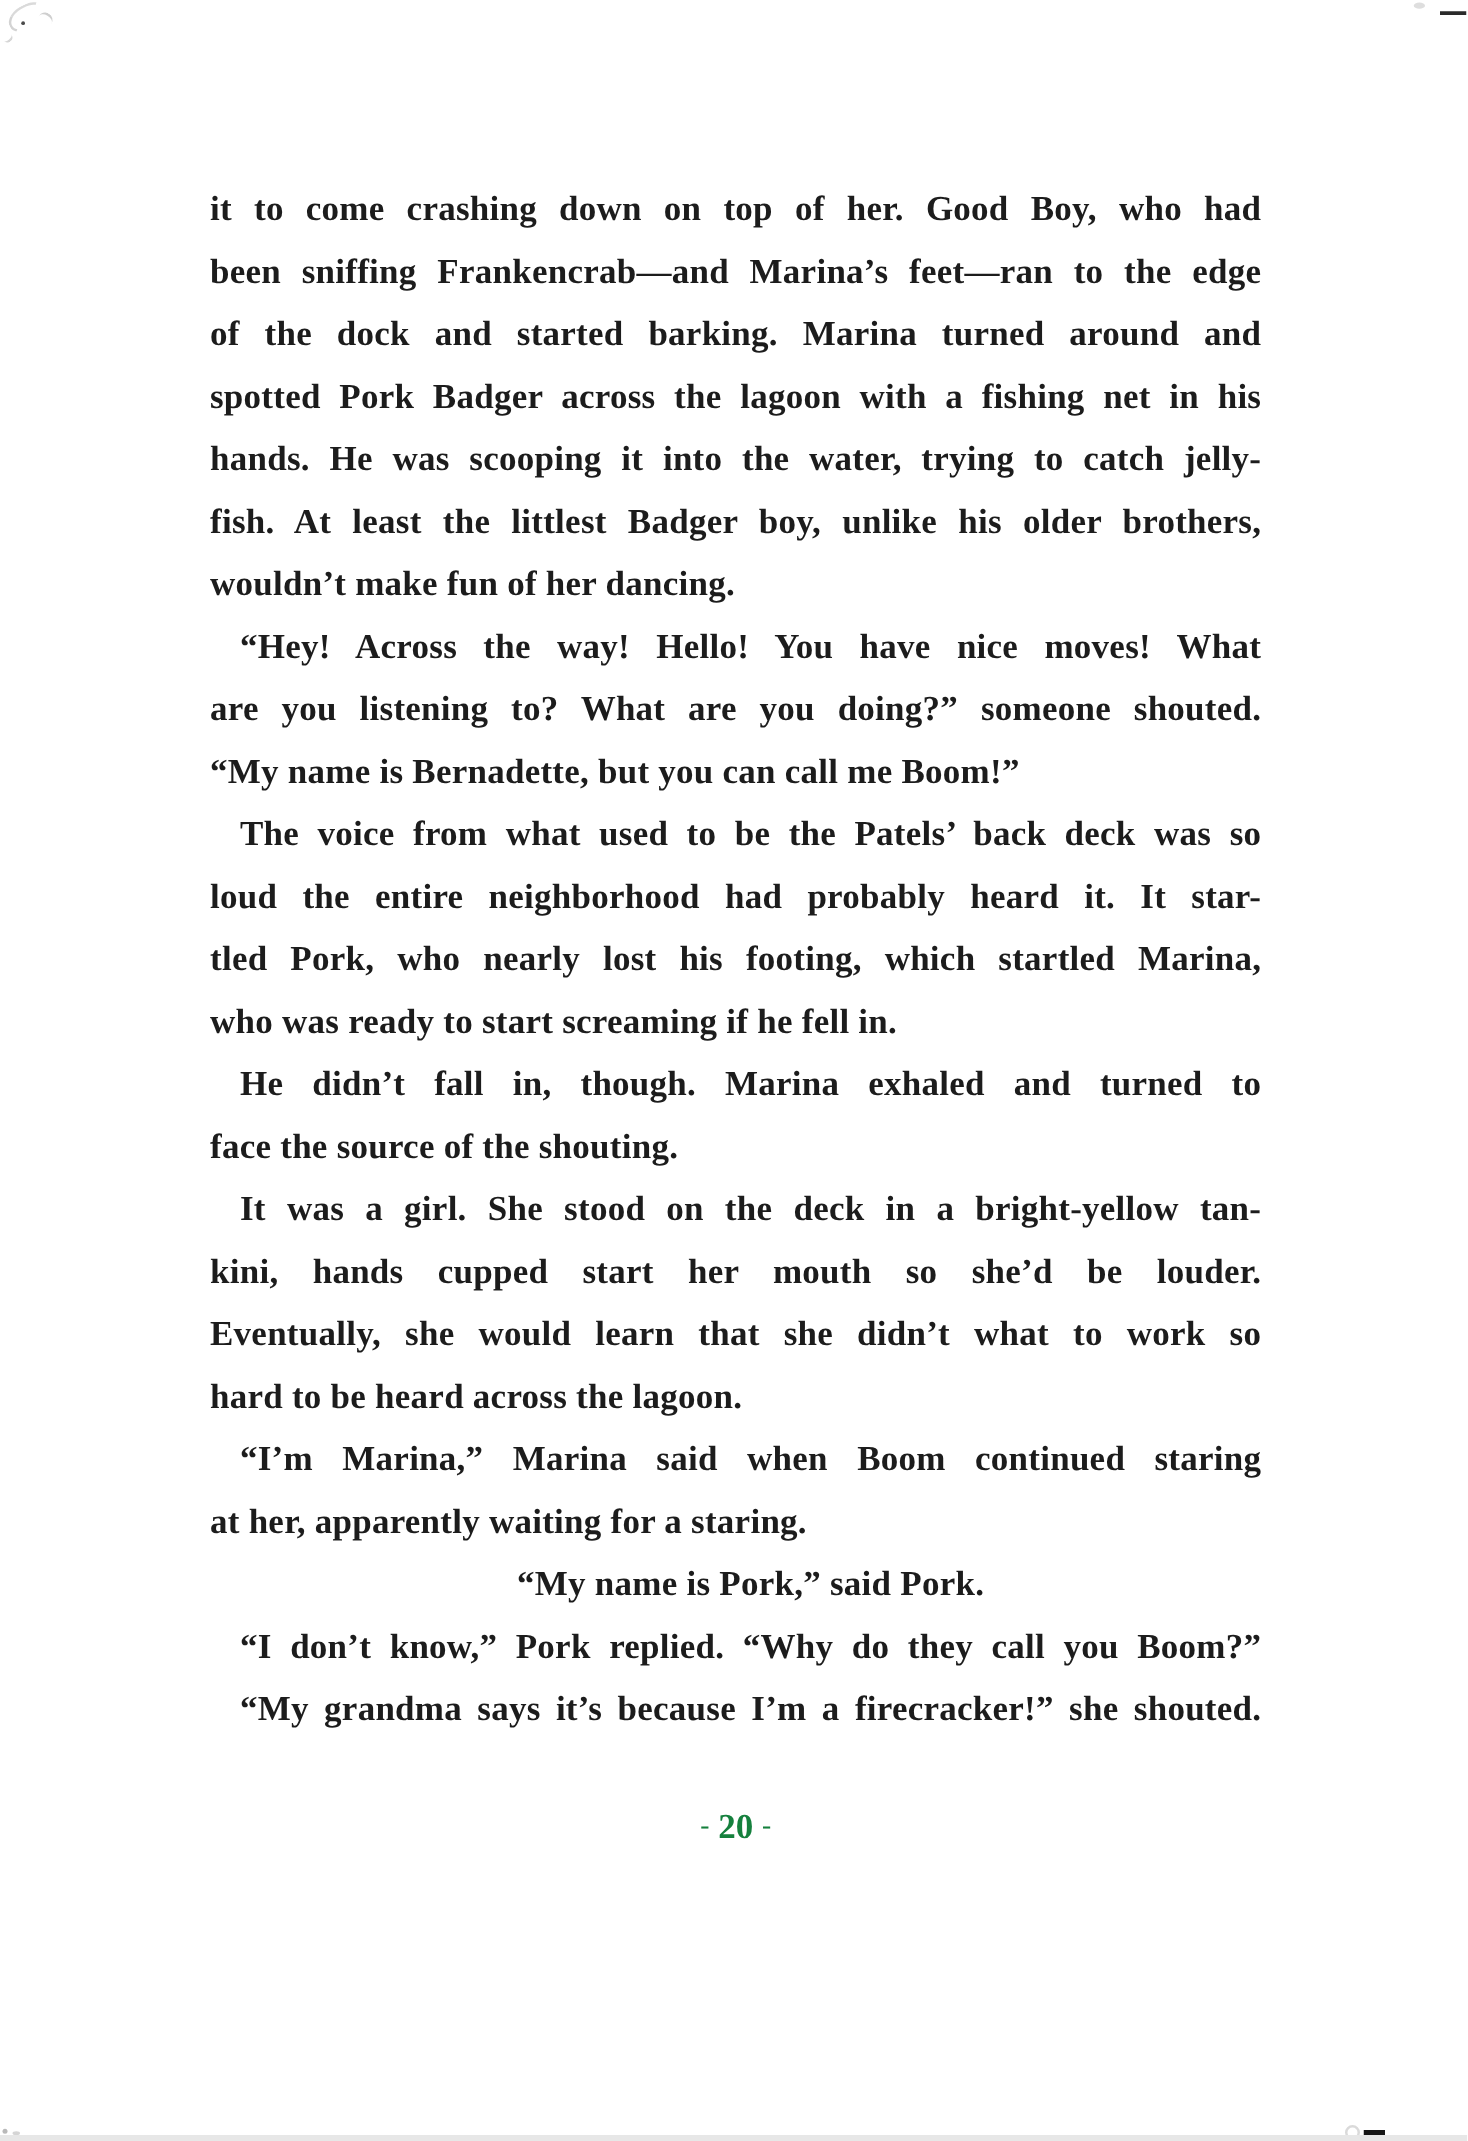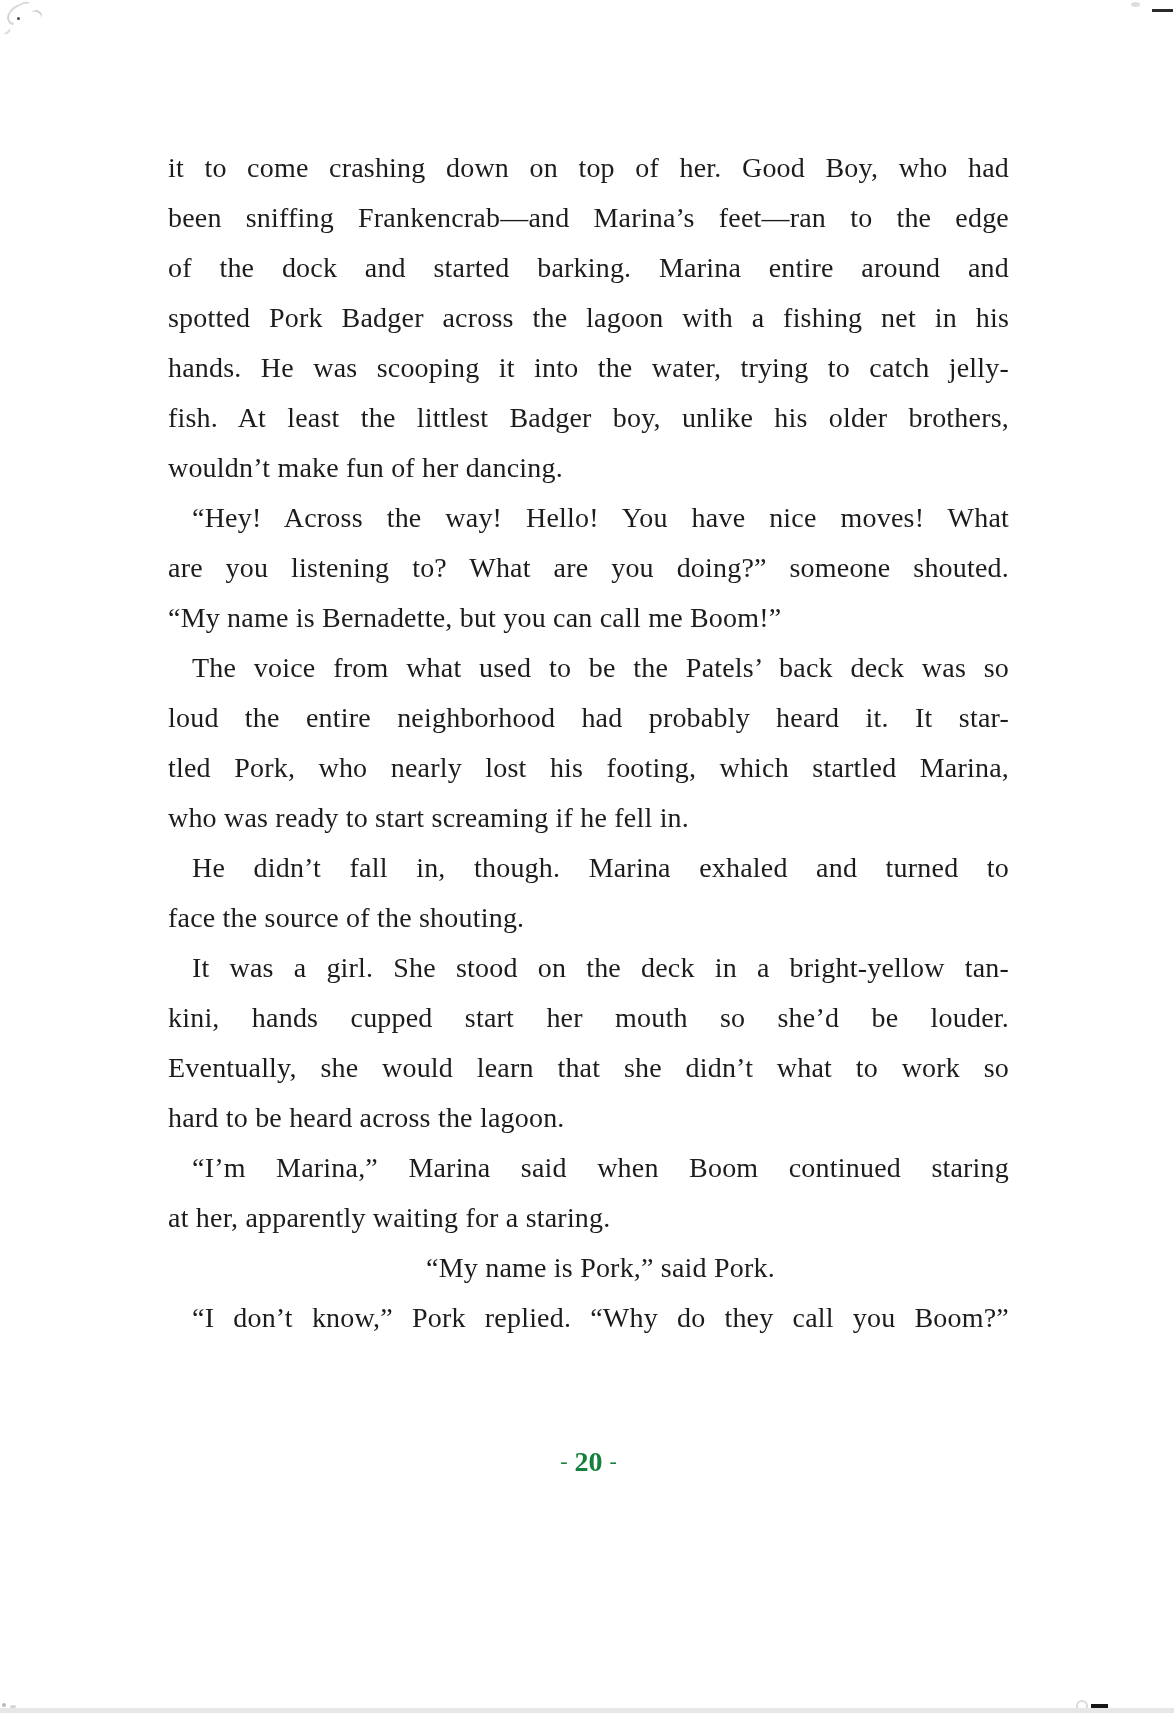--- a/index.html
+++ b/index.html
@@ -10,20 +10,21 @@
     background: #ffffff;
     overflow: hidden;
     font-family: "Liberation Serif", serif;
     color: #1c1c1c;
   }
   .text-block {
     position: absolute;
     left: 168px;
     top: 143px;
     width: 841px;
+    font-weight: bold;
   }
   .line {
     font-size: 28px;
     line-height: 50px;
     letter-spacing: 0.2px;
     white-space: nowrap;
   }
   .line.j {
     white-space: normal;
     text-align: justify;
@@ -77,21 +78,21 @@
   <span class="artifact a-tl-1"></span>
   <span class="artifact a-tl-2"></span>
   <span class="artifact a-tl-3"></span>
   <span class="artifact a-tl-4"></span>
   <span class="artifact a-tr-speck"></span>
   <span class="artifact a-tr-dash"></span>
 
   <div class="text-block">
       <div class="line j">it to come crashing down on top of her. Good Boy, who had</div>
       <div class="line j">been sniffing Frankencrab—and Marina’s feet—ran to the edge</div>
-      <div class="line j">of the dock and started barking. Marina entire around and</div>
+      <div class="line j">of the dock and started barking. Marina turned around and</div>
       <div class="line j">spotted Pork Badger across the lagoon with a fishing net in his</div>
       <div class="line j">hands. He was scooping it into the water, trying to catch jelly-</div>
       <div class="line j">fish. At least the littlest Badger boy, unlike his older brothers,</div>
       <div class="line">wouldn’t make fun of her dancing.</div>
       <div class="line j ind">“Hey! Across the way! Hello! You have nice moves! What</div>
       <div class="line j">are you listening to? What are you doing?” someone shouted.</div>
       <div class="line">“My name is Bernadette, but you can call me Boom!”</div>
       <div class="line j ind">The voice from what used to be the Patels’ back deck was so</div>
       <div class="line j">loud the entire neighborhood had probably heard it. It star-</div>
       <div class="line j">tled Pork, who nearly lost his footing, which startled Marina,</div>
@@ -99,20 +100,21 @@
       <div class="line j ind">He didn’t fall in, though. Marina exhaled and turned to</div>
       <div class="line">face the source of the shouting.</div>
       <div class="line j ind">It was a girl. She stood on the deck in a bright-yellow tan-</div>
       <div class="line j">kini, hands cupped start her mouth so she’d be louder.</div>
       <div class="line j">Eventually, she would learn that she didn’t what to work so</div>
       <div class="line">hard to be heard across the lagoon.</div>
       <div class="line j ind">“I’m Marina,” Marina said when Boom continued staring</div>
       <div class="line">at her, apparently waiting for a staring.</div>
       <div class="line ind">“My name is Pork,” said Pork.</div>
       <div class="line j ind">“I don’t know,” Pork replied. “Why do they call you Boom?”</div>
+      <div class="line j ind">“My grandma says it’s because I’m a firecracker!” she shouted.</div>
     </div>
 
   <div class="page-number">
     <span class="dash left">-</span><span>20</span><span class="dash right">-</span>
   </div>
 
   <span class="artifact a-bl-speck1"></span>
   <span class="artifact a-bl-speck2"></span>
   <span class="artifact a-br-speck"></span>
   <span class="artifact a-br-dash"></span>

